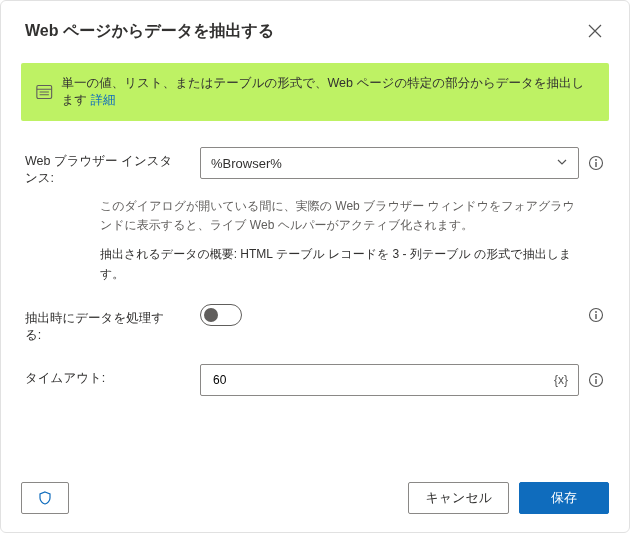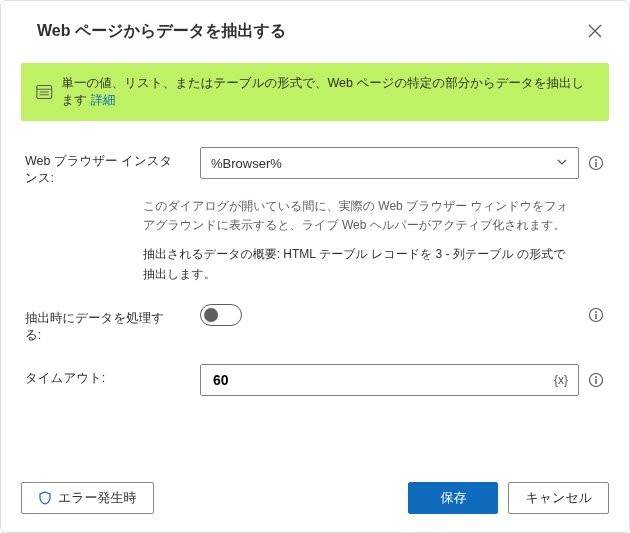--- a/index.html
+++ b/index.html
@@ -18,21 +18,20 @@
     border: 1px solid #e1e1e1;
     border-radius: 6px;
     overflow: hidden;
     position: relative;
   }
   .titlebar {
     display: flex;
     align-items: center;
     justify-content: space-between;
     padding: 16px 20px 10px 24px;
-    margin-left: 12px;
   }
   .title {
     font-size: 16px;
     font-weight: 600;
   }
   .close-btn {
     width: 28px;
     height: 28px;
     display: flex;
     align-items: center;
@@ -96,37 +95,36 @@
     padding: 12px 10px;
     font-size: 13px;
     background: #fff;
     justify-content: space-between;
   }
   .select-box .chevron { color: #555; }
   .text-box input {
     flex: 1;
     border: none;
     outline: none;
-    font-size: 14px;
+    font-size: 12px;
     font-family: inherit;
-    font-weight: bold;
   }
   .text-box .var-chip {
     color: #555;
     font-size: 12px;
     padding-left: 6px;
   }
   .info-icon {
     width: 18px; height: 18px;
     display: flex; align-items: center; justify-content: center;
     color: #555;
     flex-shrink: 0;
   }
   .below-note {
-    margin-left: 118px;
+    margin-left: 75px;
     margin-right: 28px;
     font-size: 12px;
     color: #605e5c;
     line-height: 1.6;
     padding-bottom: 10px;
   }
   .below-note.bold {
     color: #323130;
   }
   .toggle {
@@ -273,24 +271,23 @@
     </div>
 
   </div>
 
   <div class="footer">
     <div class="footer-left">
       <div class="btn btn-outline">
         <svg width="14" height="14" viewBox="0 0 14 14">
             <path d="M7 1 L12 3 V7 C12 10 9.5 12.5 7 13 C4.5 12.5 2 10 2 7 V3 Z" fill="none" stroke="#0f6cbd" stroke-width="1.2"></path>
           </svg>
-        <span>エラー発生時</span>
-      </div>
+      </div>
+    </div>
+    <div class="btn btn-outline">
+      <span>キャンセル</span>
     </div>
     <div class="btn btn-primary">
       <span>保存</span>
     </div>
-    <div class="btn btn-outline">
-      <span>キャンセル</span>
-    </div>
   </div>
 
 </div>
 
 </body></html>

